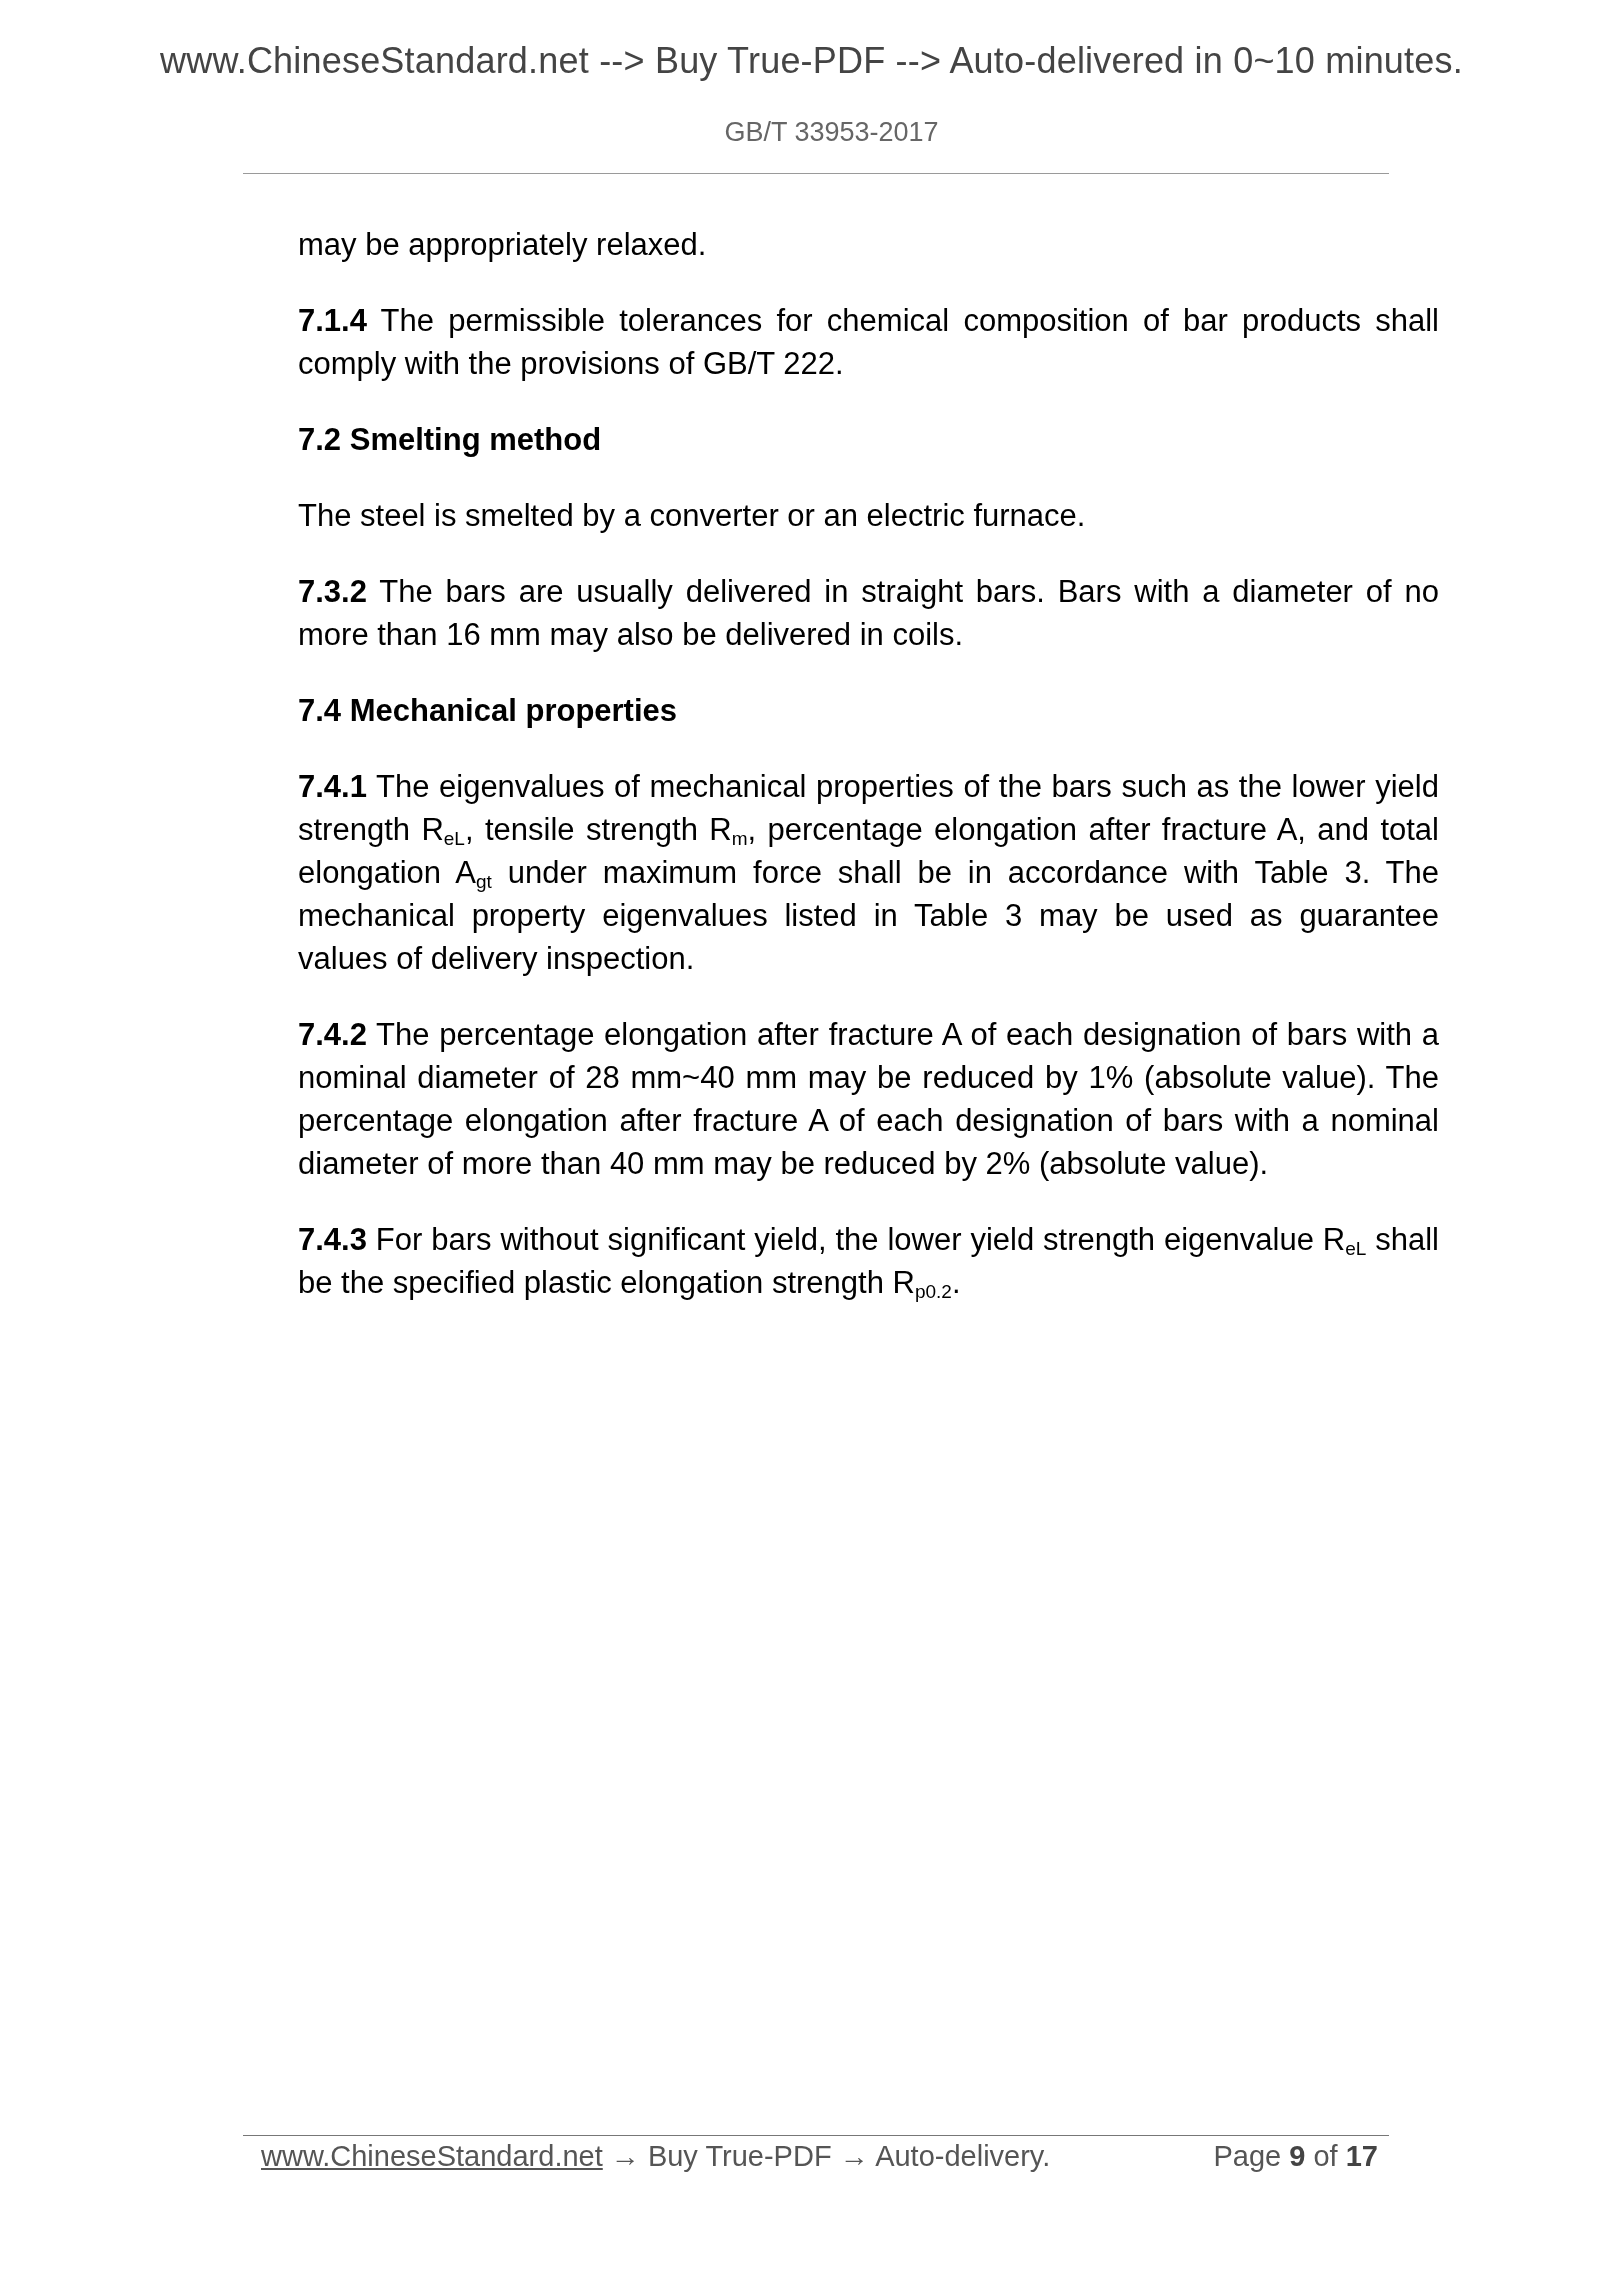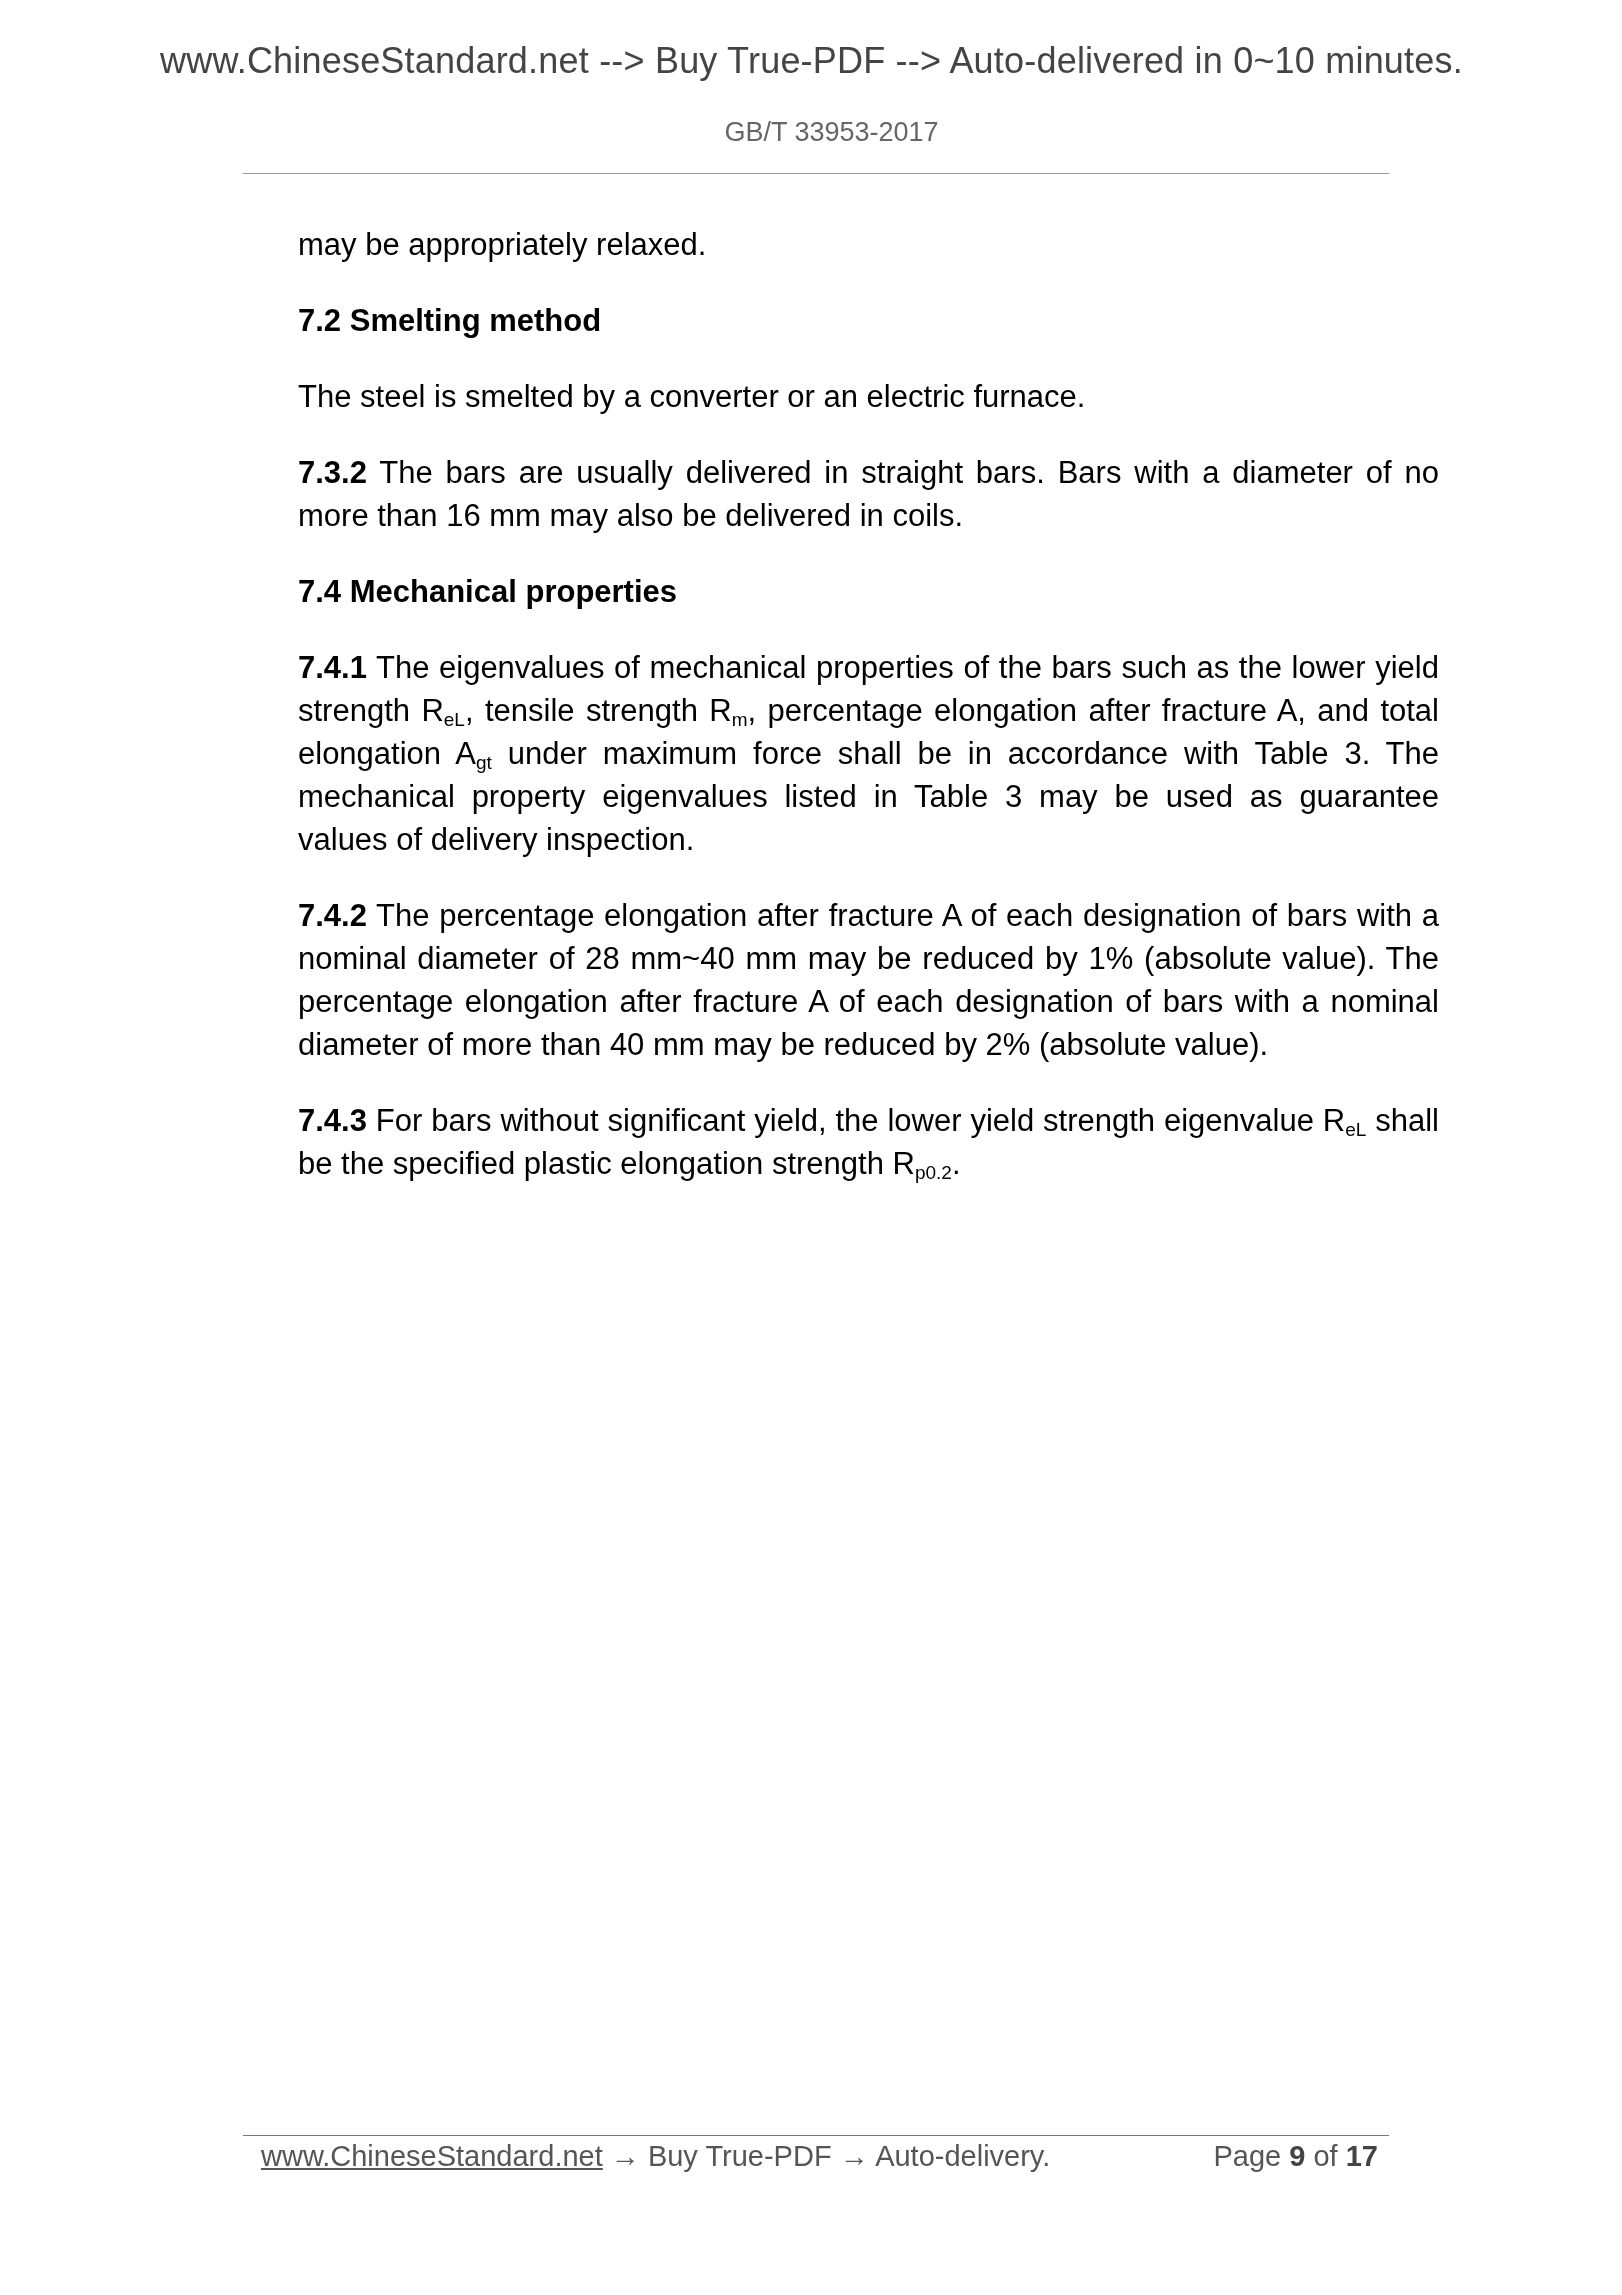--- a/index.html
+++ b/index.html
@@ -20,20 +20,21 @@
 </head>
 <body>
 
 <div class="top-banner">www.ChineseStandard.net --&gt; Buy True-PDF --&gt; Auto-delivered in 0~10 minutes.</div>
 <div class="doc-code">GB/T 33953-2017</div>
 <div class="header-rule"></div>
 
 <div class="content">
   <p>may be appropriately relaxed.</p>
 
+  <p><span class="b">7.1.4</span><span> The permissible tolerances for chemical composition of bar products shall comply with the provisions of GB/T 222.</span></p>
 
   <h3>7.2 Smelting method</h3>
   <p>The steel is smelted by a converter or an electric furnace.</p>
 
 
 
   <p><span class="b">7.3.2</span><span> The bars are usually delivered in straight bars. Bars with a diameter of no more than 16 mm may also be delivered in coils.</span></p>
 
   <h3>7.4 Mechanical properties</h3>
 

